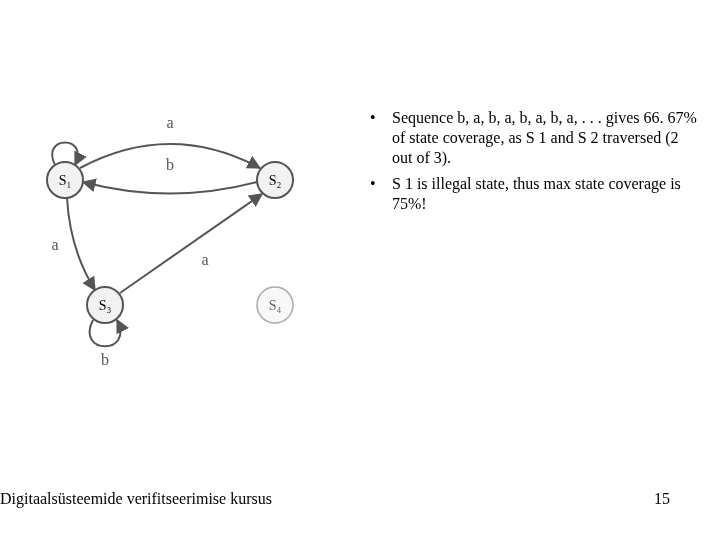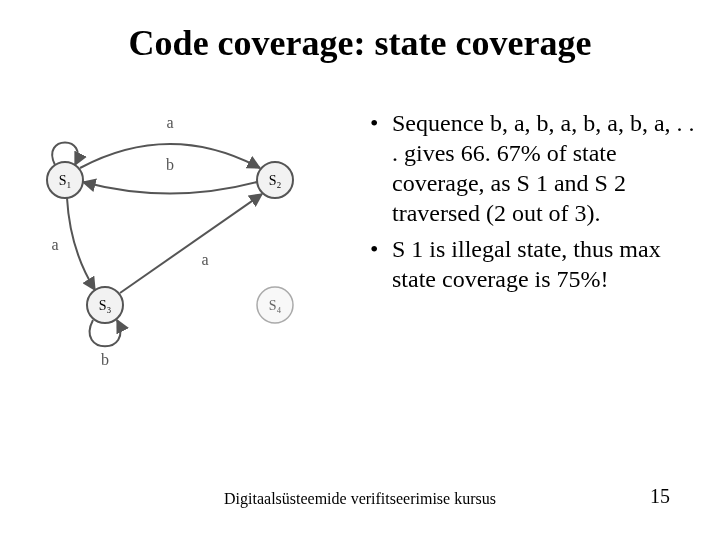--- a/index.html
+++ b/index.html
@@ -31,21 +31,21 @@
     left: 30px;
     top: 110px;
     width: 320px;
     height: 260px;
   }
   .bullets {
     position: absolute;
     left: 370px;
     top: 108px;
     width: 330px;
-    font-size: 24px;
+    font-size: 16px;
     line-height: 1.25;
   }
   .bullets ul {
     list-style: none;
     padding: 0;
     margin: 0;
   }
   .bullets li {
     position: relative;
     padding-left: 22px;
@@ -55,46 +55,45 @@
     content: "•";
     position: absolute;
     left: 0;
     top: 0;
   }
   .footer-left {
     position: absolute;
     bottom: 32px;
     left: 0;
     width: 100%;
-    text-align: center;
+    text-align: left;
     font-size: 16px;
   }
   .footer-right {
     position: absolute;
     bottom: 32px;
     right: 50px;
-    font-size: 20px;
+    font-size: 16px;
   }
   
   .node {
     font-family: "Times New Roman", serif;
     font-size: 14px;
   }
   .lbl {
     font-family: "Times New Roman", serif;
     font-size: 16px;
     fill: #555;
   }
 </style>
 </head>
 <body>
 
 <div class="slide">
 
-  <div class="title">Code coverage: state coverage</div>
 
   <div class="diagram">
     <svg width="320" height="260" viewBox="0 0 320 260">
       <defs>
         <marker id="arrow" viewBox="0 0 10 10" refX="9" refY="5" markerWidth="7" markerHeight="7" orient="auto-start-reverse">
           <path d="M 0 0 L 10 5 L 0 10 z" fill="#555"></path>
         </marker>
       </defs>
 
       <circle cx="35" cy="70" r="18" fill="#f2f2f2" stroke="#555" stroke-width="2"></circle>

